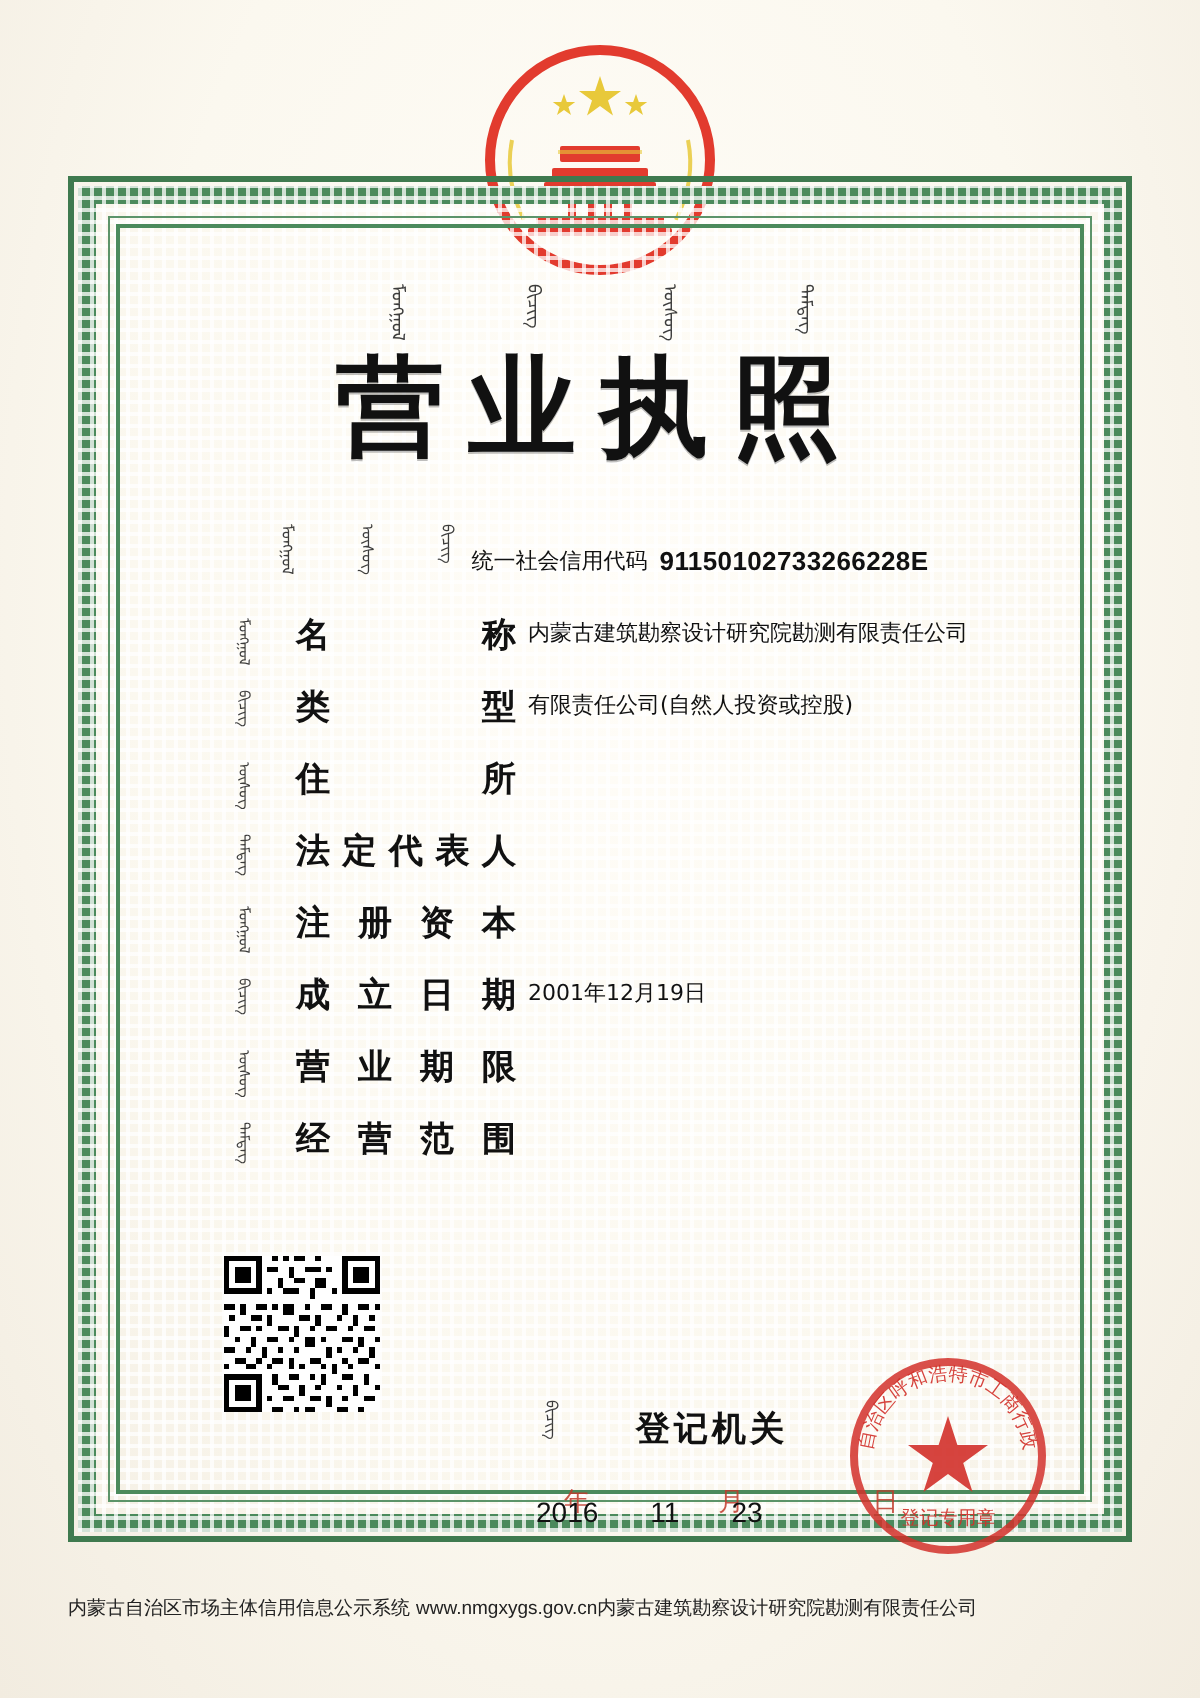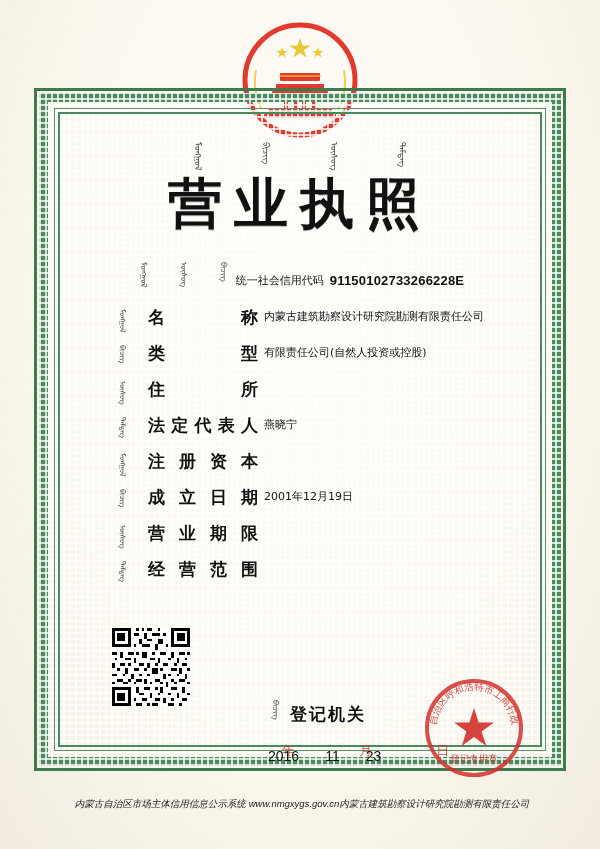--- a/index.html
+++ b/index.html
@@ -135,21 +135,21 @@
   }
 
   
   .registry{
     position:absolute;left:268px;top:700px;
     display:flex;align-items:center;gap:8px;
   }
   .registry .mn{font-size:8px;height:28px;}
   .registry-label{
     font-family:Liberation Serif, serif;
-    font-weight:bold;font-size:17px;color:#111;letter-spacing:2px;
+    font-weight:bold;font-size:17px;color:#111;letter-spacing:2px;margin-left:28px;
   }
   .date-line{
     position:absolute;left:268px;top:748px;
     width:210px;
     font-family:"Liberation Sans", sans-serif;
     font-size:14px;color:#111;
     display:flex;gap:26px;
   }
   .date-cn{
     position:absolute;left:282px;top:742px;
@@ -157,23 +157,23 @@
     font-size:13px;color:#c0392b;letter-spacing:30px;
     opacity:.85;
   }
   .seal{
     position:absolute;left:418px;top:672px;width:112px;height:112px;
   }
 
   
   .footer{
     position:absolute;left:34px;right:30px;bottom:38px;
-    display:flex;justify-content:center;
-    font-family:"DejaVu Sans", sans-serif;
-    font-size:9.5px;color:#222;font-style:italic;
+    display:flex;justify-content:flex-start;
+    font-family:"DejaVu Sans", sans-serif;
+    font-size:9.5px;color:#222;
   }
   .footer .left span{font-family:"Liberation Sans",sans-serif;}
 </style>
 </head>
 <body>
 
 <div class="page">
 
   <div class="emblem">
     <svg viewBox="0 0 124 124" width="124" height="124">
@@ -276,21 +276,20 @@
       <div class="fmn">
           <span class="mn">ᠲᠡᠮᠳᠡᠭ</span>
         </div>
       <div class="flabel">
           <span>法</span>
           <span>定</span>
           <span>代</span>
           <span>表</span>
           <span>人</span>
         </div>
-      <div class="fvalue big">燕晓宁</div>
     </div>
 
     <div class="frow">
       <div class="fmn">
           <span class="mn">ᠮᠣᠩᠭᠣᠯ</span>
         </div>
       <div class="flabel">
           <span>注</span>
           <span>册</span>
           <span>资</span>

